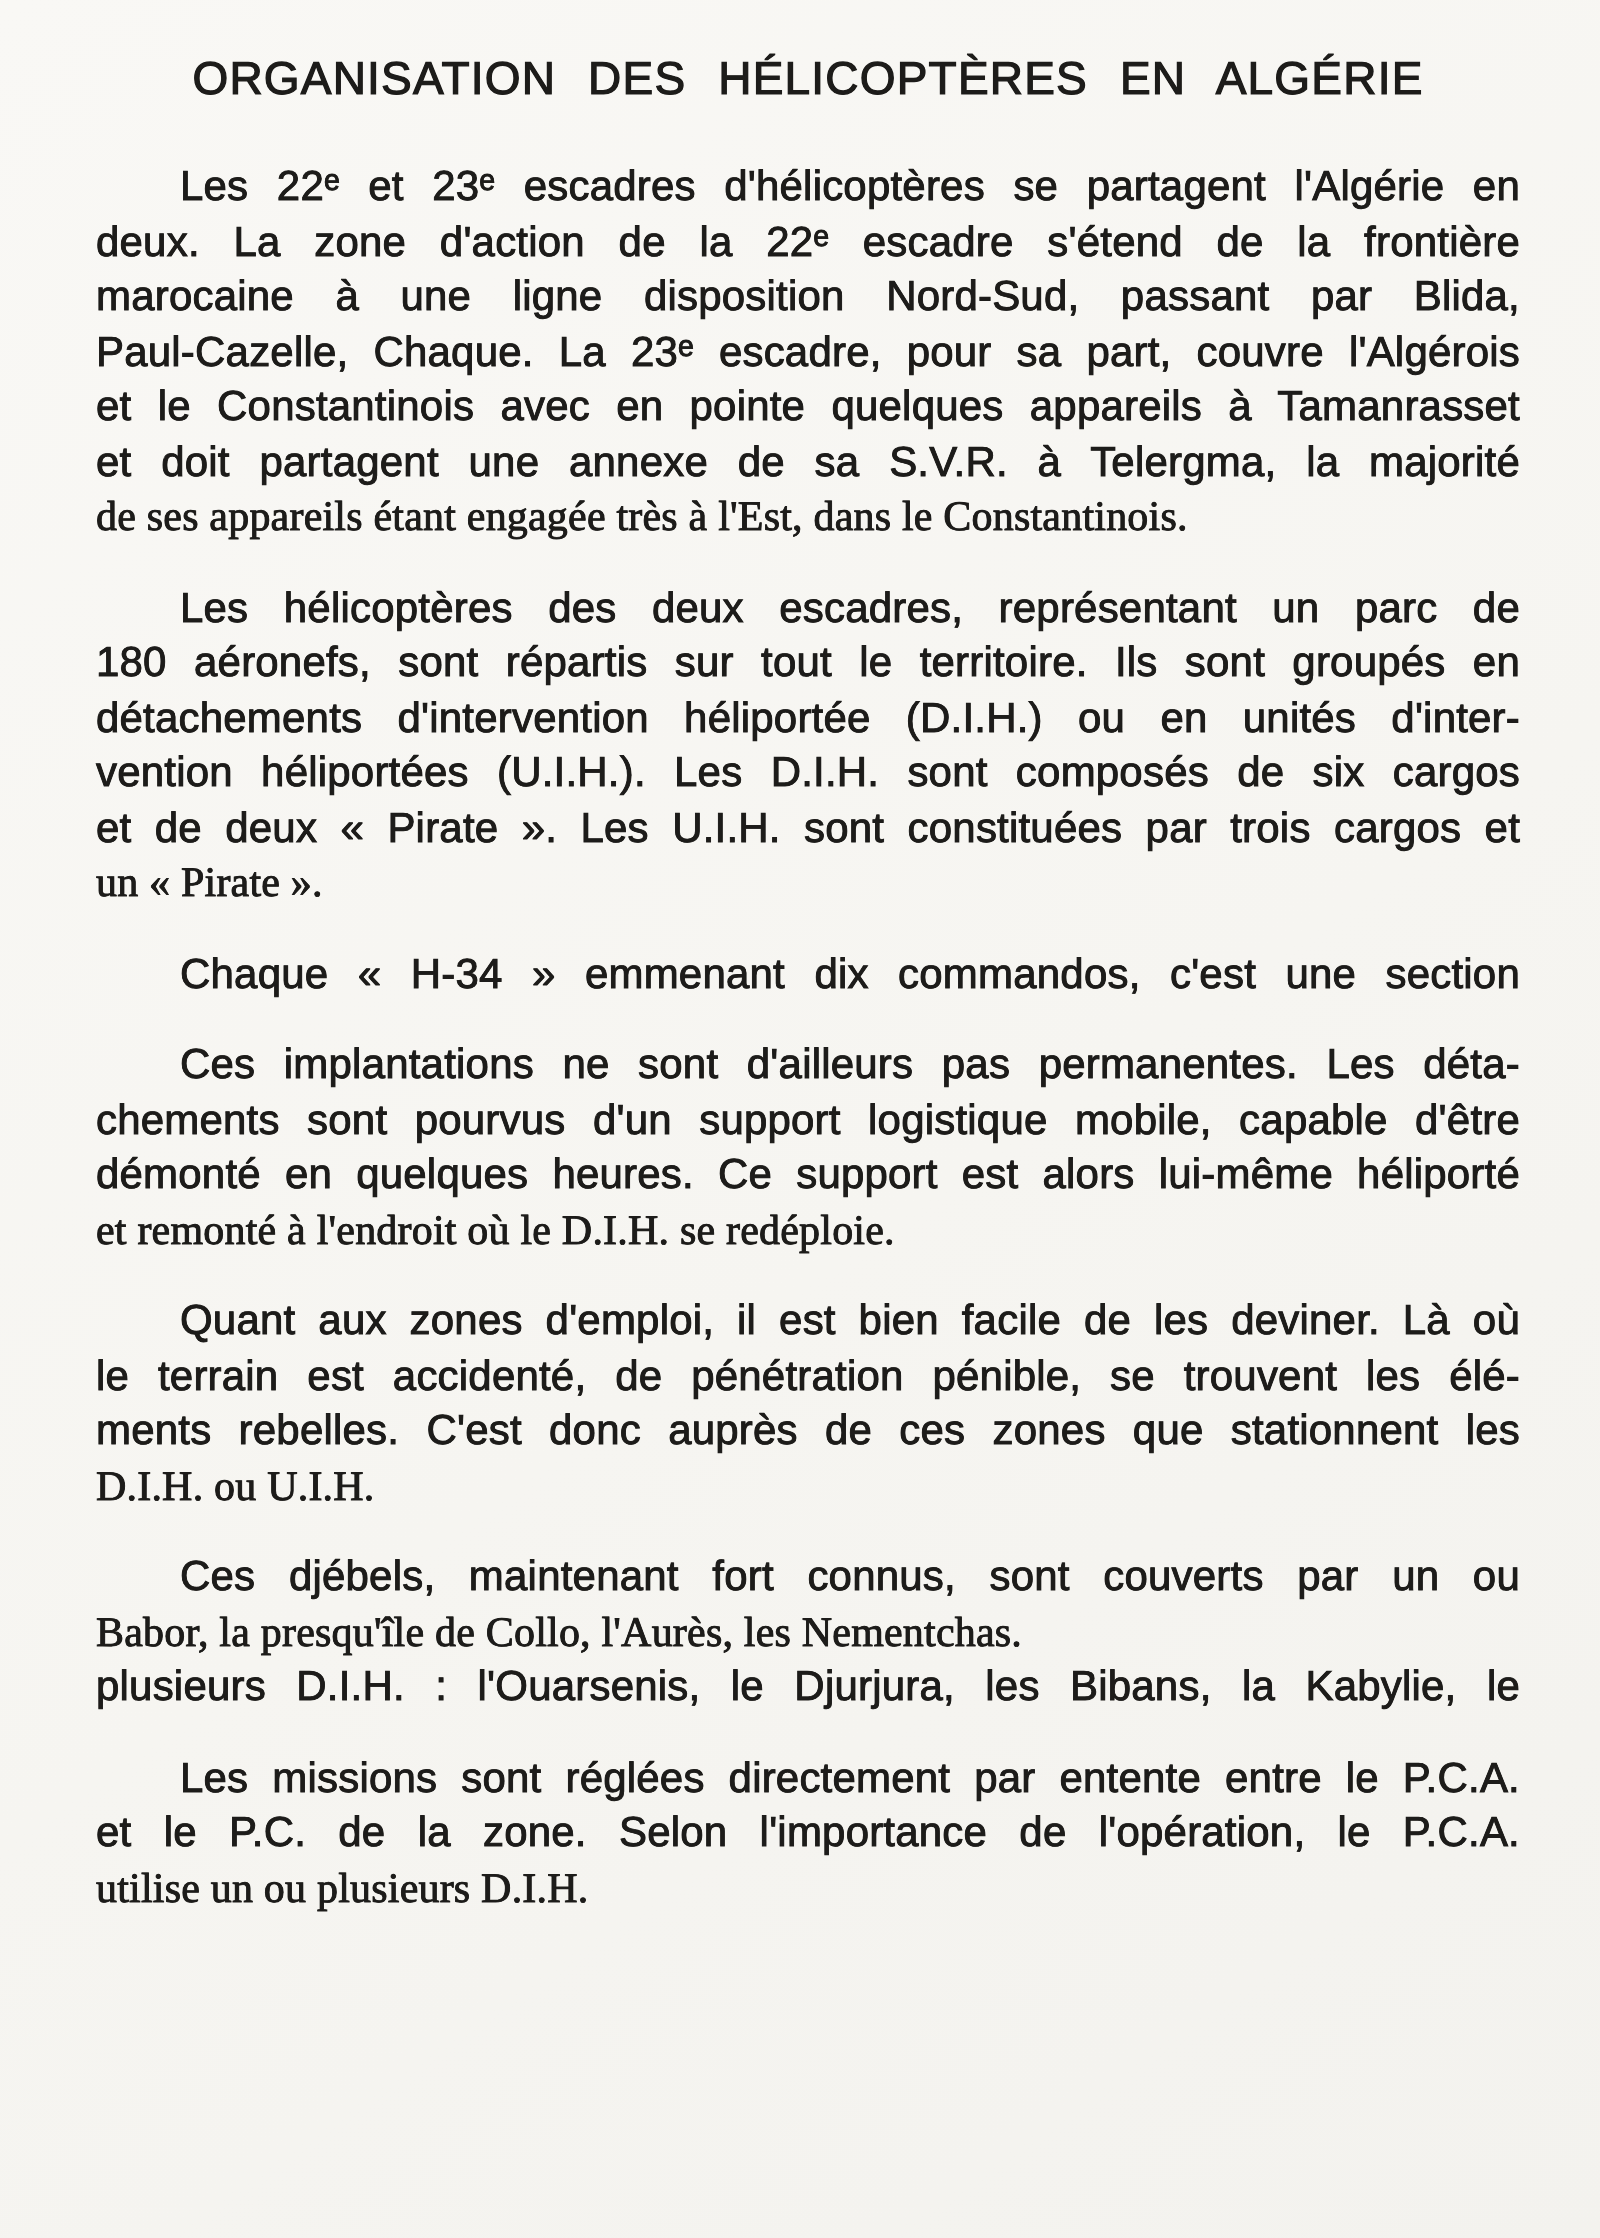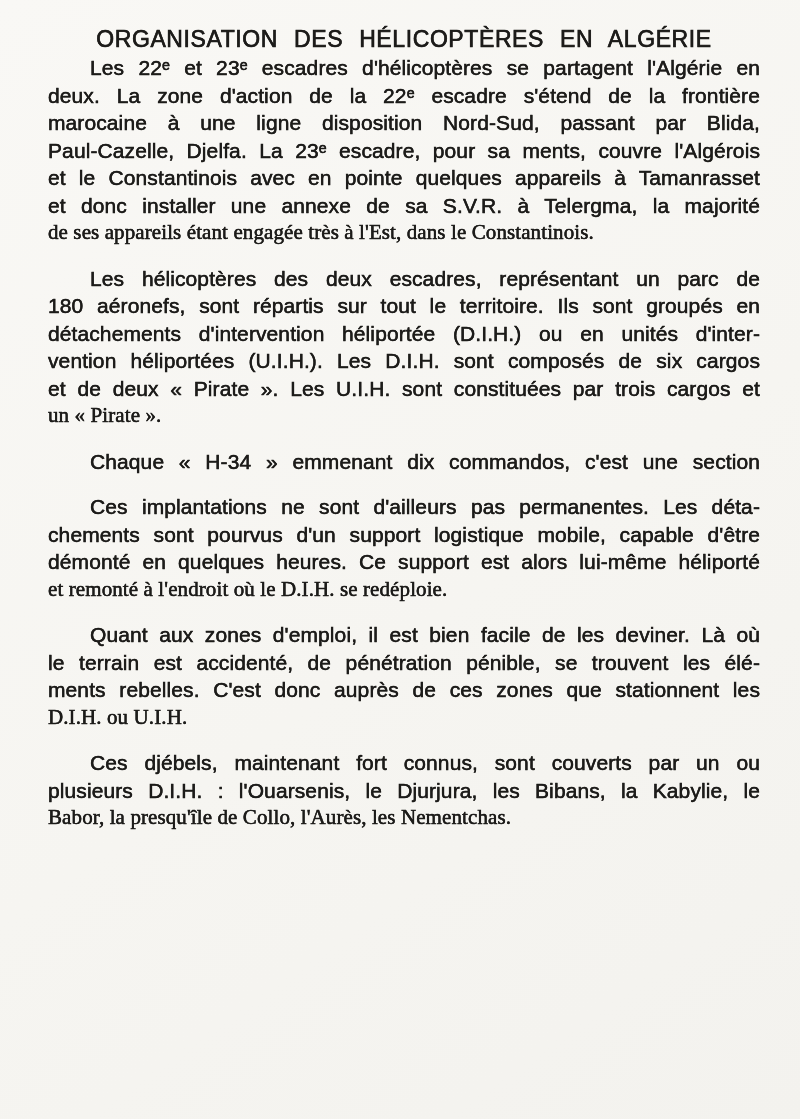--- a/index.html
+++ b/index.html
@@ -23,20 +23,21 @@
     font-size: 23px;
     line-height: 30px;
     text-align: center;
     letter-spacing: 0.6px;
     word-spacing: 9px;
     -webkit-text-stroke: 0.6px currentColor;
     text-shadow: 0 0 0.3px currentColor;
     white-space: nowrap;
   }
   .body-text {
+    margin-top: 26px;
   }
   .para {
     margin: 18px 0 0 0;
   }
   .para:first-child {
     margin-top: 0;
   }
   .line {
     font-size: 21px;
     line-height: 27.5px;
@@ -61,23 +62,23 @@
 <div class="page">
 
   <div class="doc-title">ORGANISATION  DES  HÉLICOPTÈRES  EN  ALGÉRIE</div>
 
   <div class="body-text">
 
     <div class="para">
       <div class="line pfirst">Les 22ᵉ et 23ᵉ escadres d'hélicoptères se partagent l'Algérie en</div>
       <div class="line">deux. La zone d'action de la 22ᵉ escadre s'étend de la frontière</div>
       <div class="line">marocaine à une ligne disposition Nord-Sud, passant par Blida,</div>
-      <div class="line">Paul-Cazelle, Djelfa. La 23ᵉ escadre, pour sa ments, couvre l'Algérois</div>
+      <div class="line">Paul-Cazelle, Chaque. La 23ᵉ escadre, pour sa part, couvre l'Algérois</div>
       <div class="line">et le Constantinois avec en pointe quelques appareils à Tamanrasset</div>
-      <div class="line">et donc installer une annexe de sa S.V.R. à Telergma, la majorité</div>
+      <div class="line">et doit partagent une annexe de sa S.V.R. à Telergma, la majorité</div>
       <div class="line plast">de ses appareils étant engagée très à l'Est, dans le Constantinois.</div>
     </div>
 
     <div class="para">
       <div class="line pfirst">Les hélicoptères des deux escadres, représentant un parc de</div>
       <div class="line">180 aéronefs, sont répartis sur tout le territoire. Ils sont groupés en</div>
       <div class="line">détachements d'intervention héliportée (D.I.H.) ou en unités d'inter-</div>
       <div class="line">vention héliportées (U.I.H.). Les D.I.H. sont composés de six cargos</div>
       <div class="line">et de deux « Pirate ». Les U.I.H. sont constituées par trois cargos et</div>
       <div class="line plast">un « Pirate ».</div>
@@ -96,20 +97,25 @@
 
     <div class="para">
       <div class="line pfirst">Quant aux zones d'emploi, il est bien facile de les deviner. Là où</div>
       <div class="line">le terrain est accidenté, de pénétration pénible, se trouvent les élé-</div>
       <div class="line">ments rebelles. C'est donc auprès de ces zones que stationnent les</div>
       <div class="line plast">D.I.H. ou U.I.H.</div>
     </div>
 
     <div class="para">
       <div class="line pfirst">Ces djébels, maintenant fort connus, sont couverts par un ou</div>
+      <div class="line plast">Babor, la presqu'île de Collo, l'Aurès, les Nementchas.</div>
       <div class="line">plusieurs D.I.H. : l'Ouarsenis, le Djurjura, les Bibans, la Kabylie, le</div>
-      <div class="line plast">Babor, la presqu'île de Collo, l'Aurès, les Nementchas.</div>
     </div>
 
 
+    <div class="para">
+      <div class="line pfirst">Les missions sont réglées directement par entente entre le P.C.A.</div>
+      <div class="line">et le P.C. de la zone. Selon l'importance de l'opération, le P.C.A.</div>
+      <div class="line plast">utilise un ou plusieurs D.I.H.</div>
+    </div>
 
   </div>
 </div>
 
 </body></html>

